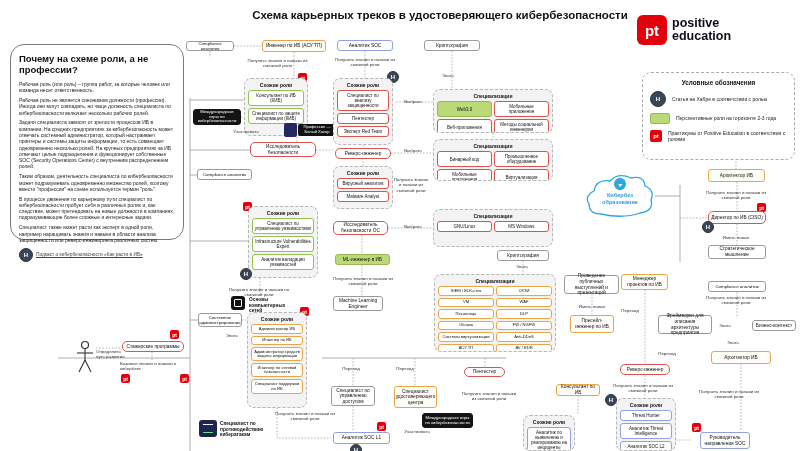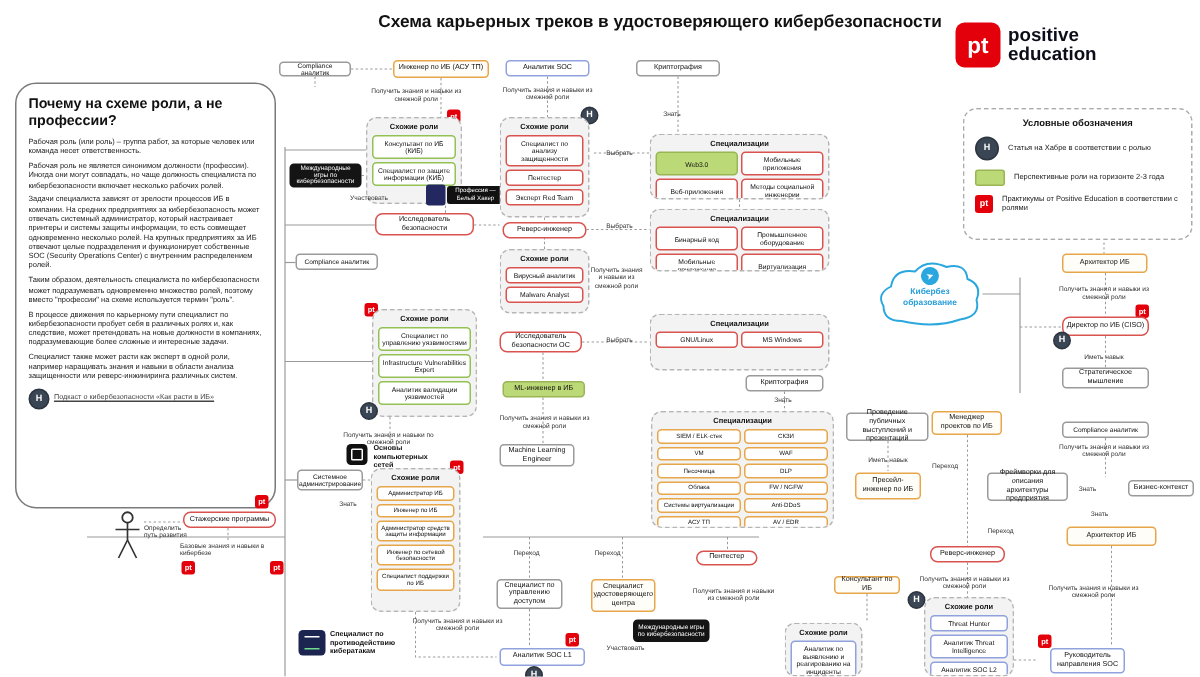--- a/index.html
+++ b/index.html
@@ -111,21 +111,21 @@
     <path class="dt" d="M523,261 V274"></path>
 </svg>
 
 <div class="abs title" style="left:225px;top:9px;width:430px">Схема карьерных треков в удостоверяющего кибербезопасности</div>
 <div class="abs logo-mark" style="left:637px;top:15px">pt</div>
 <div class="abs logo-text" style="left:672px;top:17px">
   <div>positive</div>
   <div>education</div>
 </div>
 
-<div class="abs card" style="left:10px;top:55px;width:174px;height:284px">
+<div class="abs card" style="left:10px;top:44px;width:174px;height:196px">
   <h2>Почему на схеме роли, а не профессии?</h2>
   <div>
       <div class="para">Рабочая роль (или роль) – группа работ, за которые человек или команда несет ответственность.</div>
       <div class="para">Рабочая роль не является синонимом должности (профессии). Иногда они могут совпадать, но чаще должность специалиста по кибербезопасности включает несколько рабочих ролей.</div>
       <div class="para">Задачи специалиста зависят от зрелости процессов ИБ в компании. На средних предприятиях за кибербезопасность может отвечать системный администратор, который настраивает принтеры и системы защиты информации, то есть совмещает одновременно несколько ролей. На крупных предприятиях за ИБ отвечают целые подразделения и функционирует собственные SOC (Security Operations Center) с внутренним распределением ролей.</div>
       <div class="para">Таким образом, деятельность специалиста по кибербезопасности может подразумевать одновременно множество ролей, поэтому вместо "профессии" на схеме используется термин "роль".</div>
       <div class="para">В процессе движения по карьерному пути специалист по кибербезопасности пробует себя в различных ролях и, как следствие, может претендовать на новые должности в компаниях, подразумевающие более сложные и интересные задачи.</div>
       <div class="para">Специалист также может расти как эксперт в одной роли, например наращивать знания и навыки в области анализа защищенности или реверс-инжиниринга различных систем.</div>
     </div>
   <div class="linkrow">

